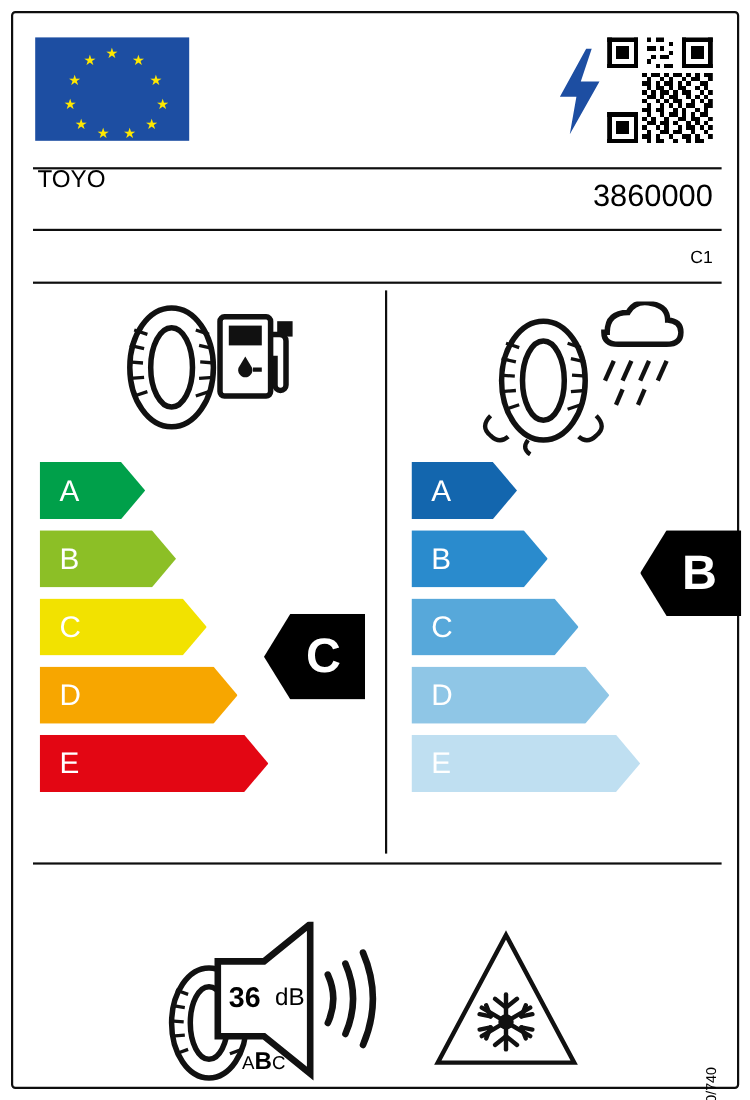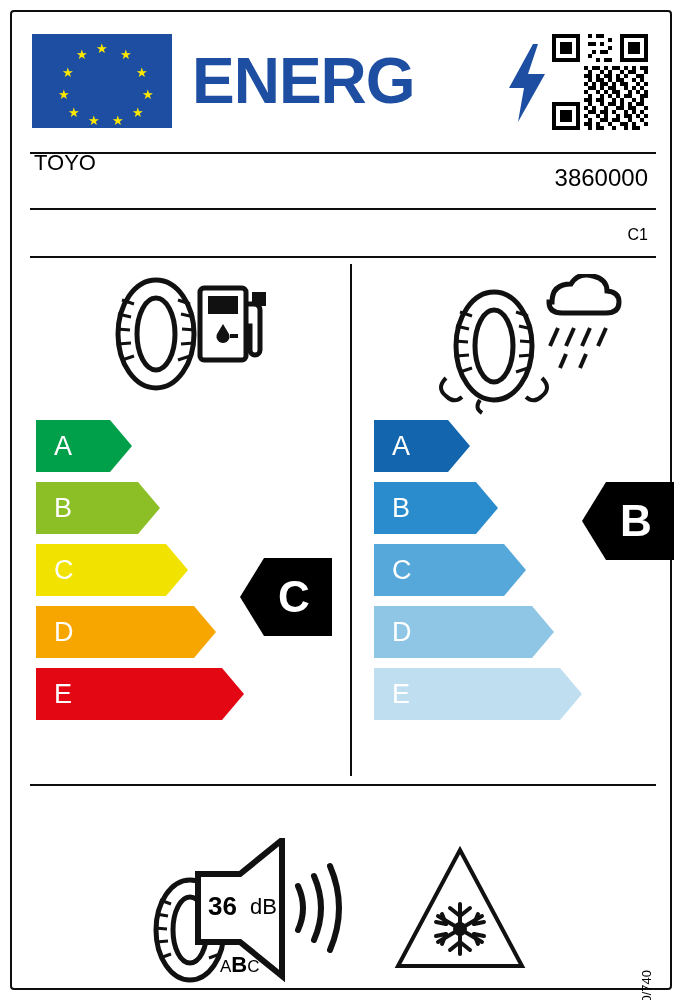--- a/index.html
+++ b/index.html
@@ -57,21 +57,21 @@
   .rule.r2 { top:196px; }
   .rule.r3 { top:244px; }
   .rule.r4 { top:772px; }
 
   .brand {
     position:absolute; left:22px; top:136px;
     font-size:22px; line-height:30px;
   }
   .code {
     position:absolute; right:22px; top:150px;
-    font-size:24px; line-height:32px;
+    font-size:28px; line-height:32px;
     text-align:right;
   }
   .size {
     position:absolute; left:22px; top:206px;
     font-size:27px; line-height:34px;
   }
   .class {
     position:absolute; right:22px; top:208px;
     font-size:16px; line-height:30px;
   }
@@ -167,21 +167,20 @@
       <span class="star" style="left:100px; top:72px;">★</span>
       <span class="star" style="left:80px; top:80px;">★</span>
       <span class="star" style="left:56px; top:80px;">★</span>
       <span class="star" style="left:36px; top:72px;">★</span>
       <span class="star" style="left:26px; top:54px;">★</span>
       <span class="star" style="left:30px; top:32px;">★</span>
       <span class="star" style="left:44px; top:14px;">★</span>
       <span class="star" style="left:64px; top:44px; opacity:0;">★</span>
     </div>
 
-    <div class="energ-word">ENERG</div>
 
     <div class="bolt">
       <svg width="40" height="78" viewBox="0 0 40 78">
         <polygon points="26,0 2,44 17,44 11,78 38,30 21,30 31,0" fill="#1d4ea2"></polygon>
       </svg>
     </div>
 
     <div class="qr">
       <svg width="96" height="96" viewBox="0 0 24 24" shape-rendering="crispEdges">
         <rect width="24" height="24" fill="#fff"></rect>

